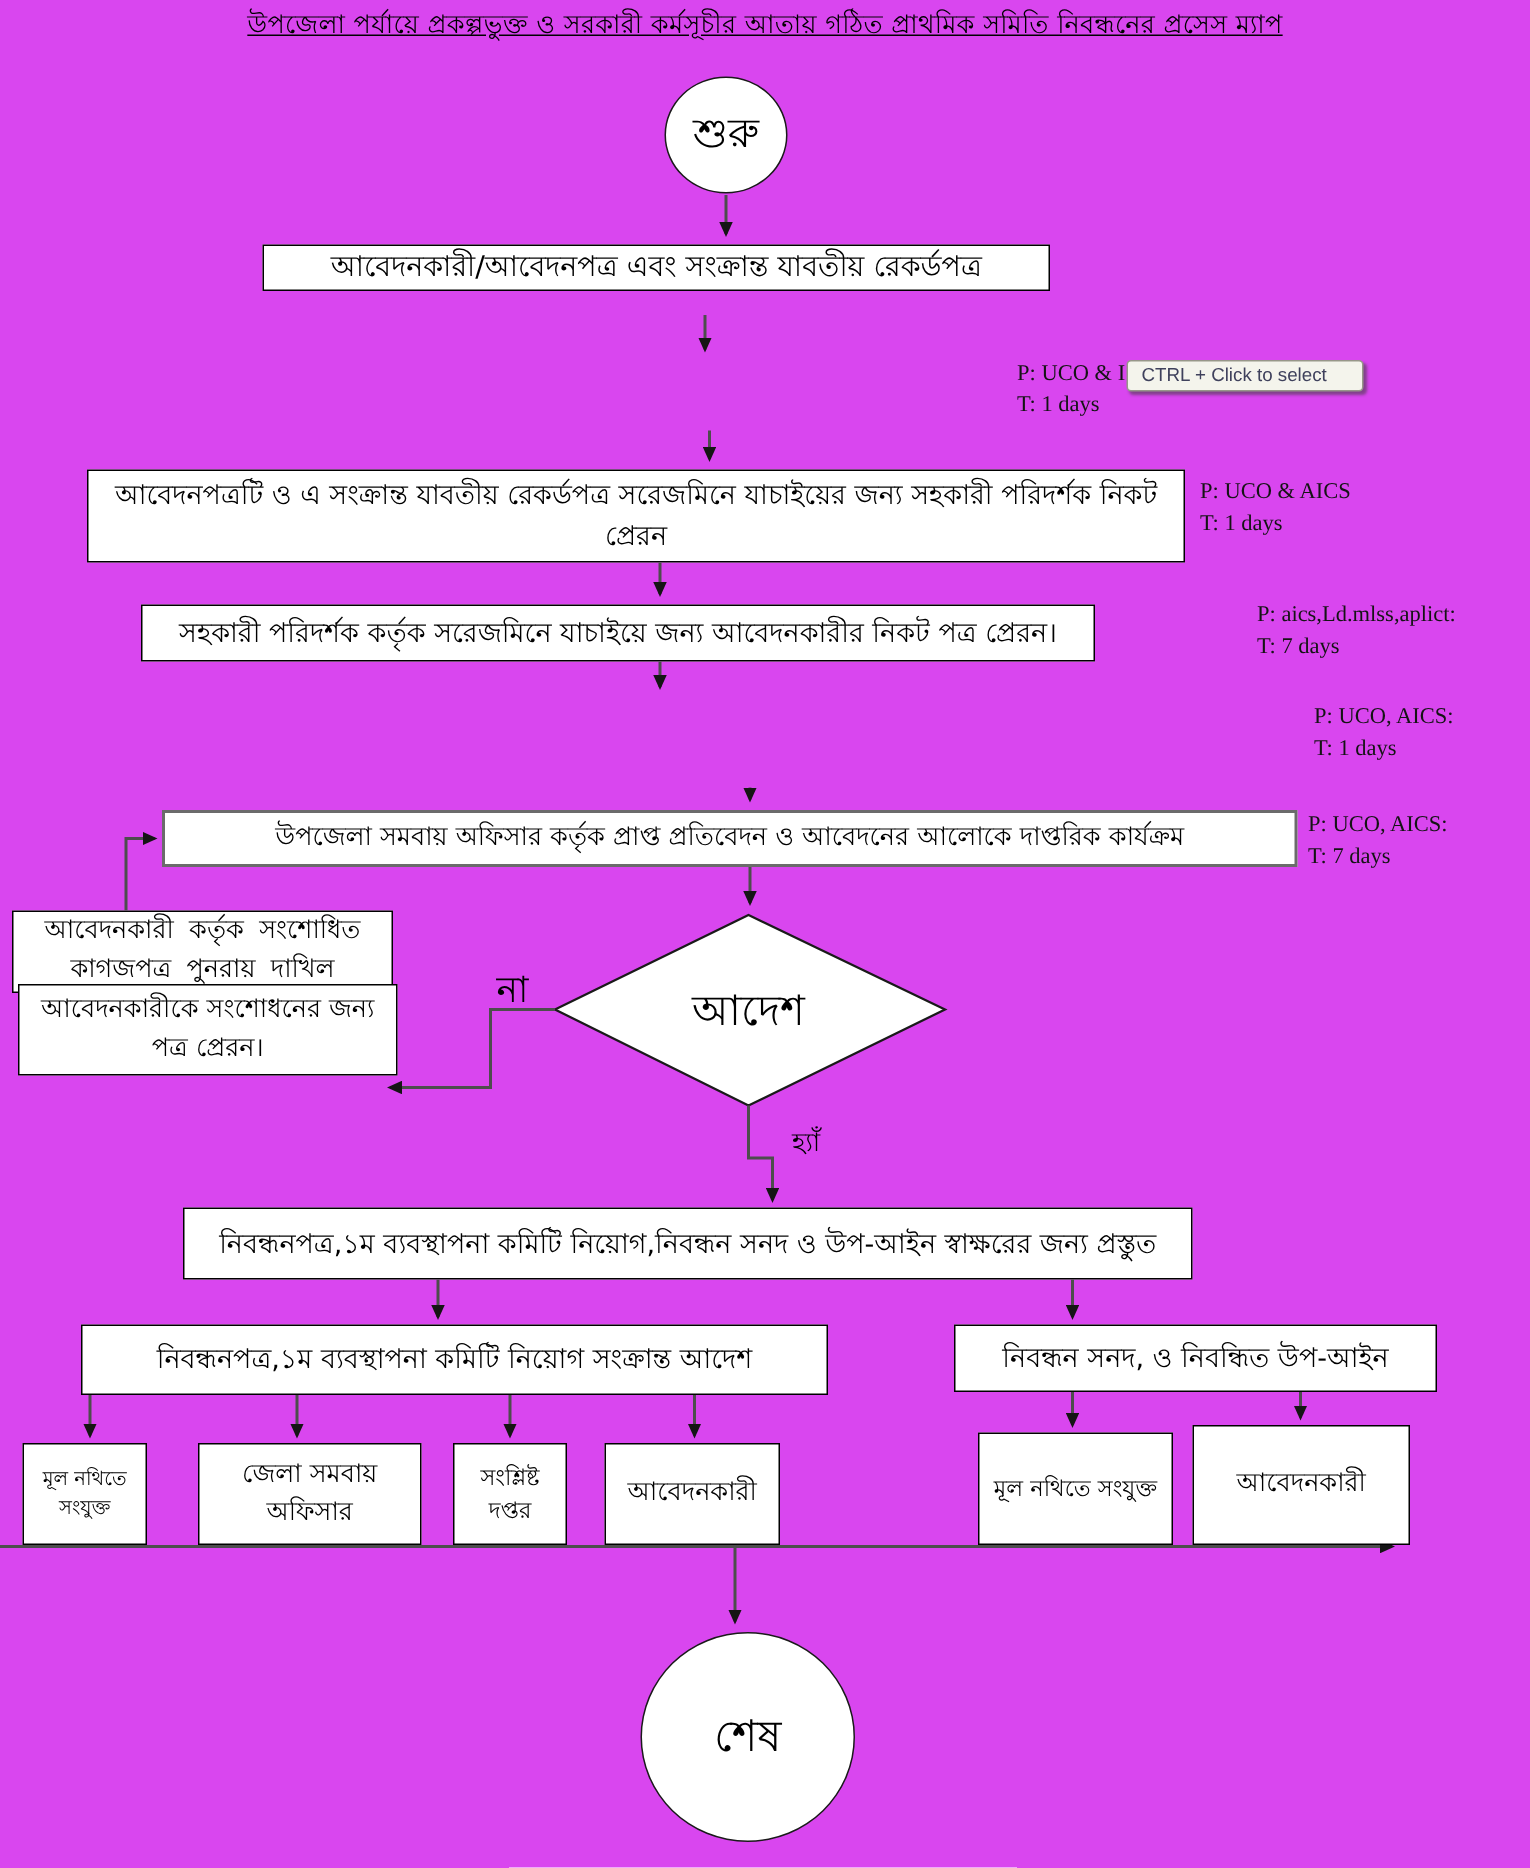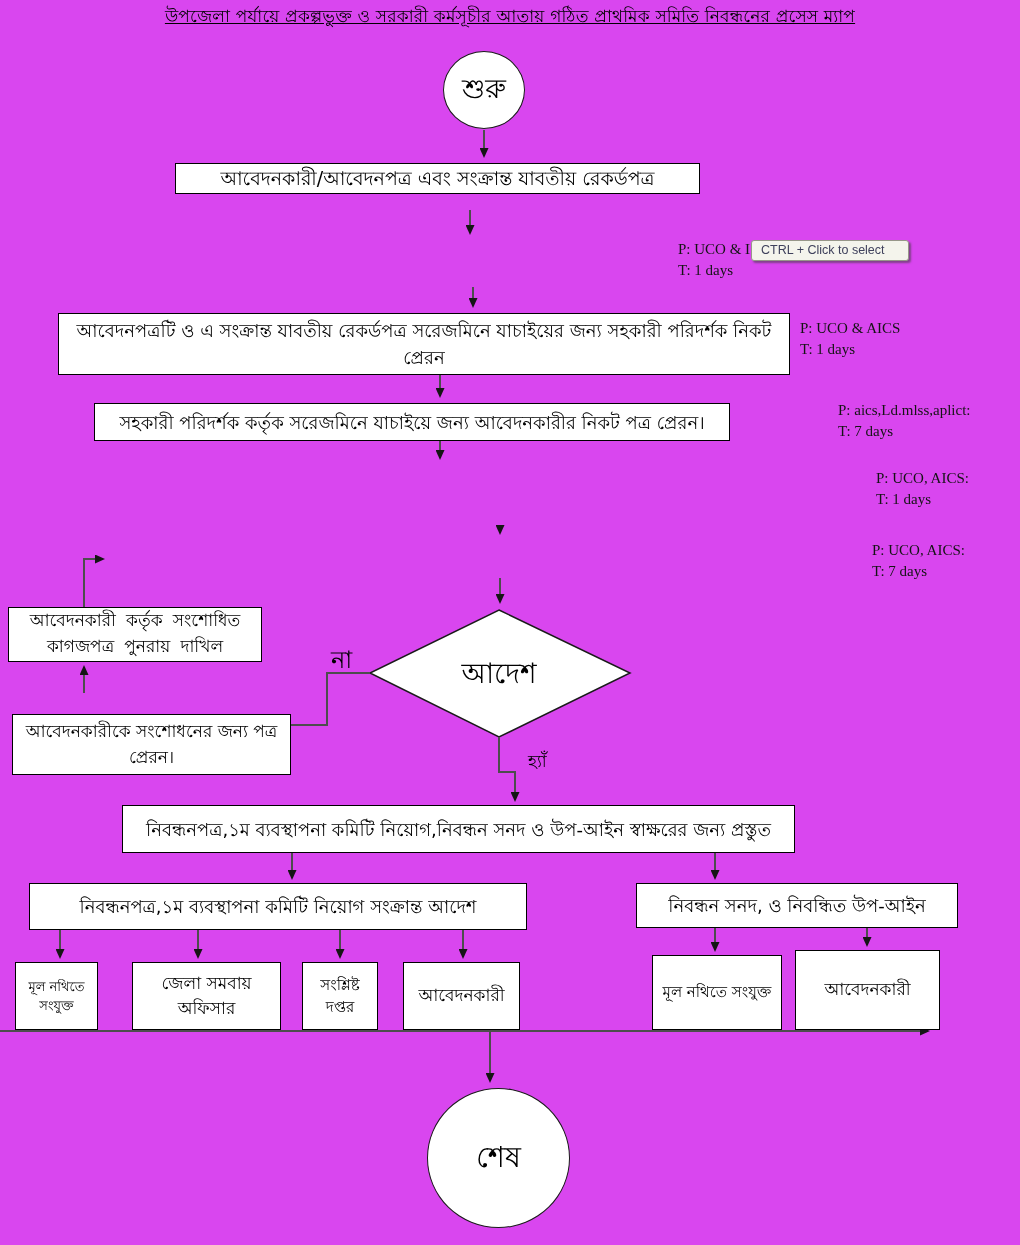--- a/index.html
+++ b/index.html
@@ -95,35 +95,36 @@
   <div class="ann" style="left:838px; top:400px;">
     <div>P: aics,Ld.mlss,aplict:</div>
     <div>T: 7 days</div>
   </div>
 
   <div class="ann" style="left:876px; top:468px;">
     <div>P: UCO, AICS:</div>
     <div>T: 1 days</div>
   </div>
 
+  <div class="box" style="left:108px; top:540px; width:757px; height:38px; font-size:17px; border:2px solid #6b6b6b;">উপজেলা সমবায় অফিসার কর্তৃক প্রাপ্ত প্রতিবেদন ও আবেদনের আলোকে দাপ্তরিক কার্যক্রম</div>
   <div class="ann" style="left:872px; top:540px;">
     <div>P: UCO, AICS:</div>
     <div>T: 7 days</div>
   </div>
 
   <div class="box" style="left:8px; top:607px; width:254px; height:55px; font-size:17px;font-family:Liberation Mono, monospace;">আবেদনকারী কর্তৃক সংশোধিত কাগজপত্র পুনরায় দাখিল</div>
-  <div class="box" style="left:12px; top:714px; width:279px; height:61px; font-size:17px;">আবেদনকারীকে সংশোধনের জন্য পত্র প্রেরন।</div>
+  <div class="box" style="left:12px; top:656px; width:253px; height:61px; font-size:17px;">আবেদনকারীকে সংশোধনের জন্য পত্র প্রেরন।</div>
 
   <div class="flabel" style="left:434px; top:652px; width:130px; text-align:center; font-size:28px;">আদেশ</div>
   <div class="flabel" style="left:331px; top:641px; font-size:24px;">না</div>
   <div class="flabel" style="left:504px; top:748px; font-size:17px;margin-left:24px;">হ্যাঁ</div>
 
   <div class="box" style="left:122px; top:805px; width:673px; height:48px; font-size:18px;">নিবন্ধনপত্র,১ম ব্যবস্থাপনা কমিটি নিয়োগ,নিবন্ধন সনদ ও উপ-আইন স্বাক্ষরের জন্য প্রস্তুত</div>
 
-  <div class="box" style="left:29px; top:883px; width:498px; height:47px; font-size:18px;">নিবন্ধনপত্র,১ম ব্যবস্থাপনা কমিটি নিয়োগ সংক্রান্ত আদেশ</div>
+  <div class="box" style="left:54px; top:883px; width:498px; height:47px; font-size:18px;">নিবন্ধনপত্র,১ম ব্যবস্থাপনা কমিটি নিয়োগ সংক্রান্ত আদেশ</div>
   <div class="box" style="left:636px; top:883px; width:322px; height:45px; font-size:18px;">নিবন্ধন সনদ,  ও নিবন্ধিত উপ-আইন</div>
 
   <div class="box" style="left:15px; top:962px; width:83px; height:68px; font-size:13px; padding:1px 3px;">মূল নথিতে সংযুক্ত</div>
   <div class="box" style="left:132px; top:962px; width:149px; height:68px; font-size:17px;">জেলা সমবায় অফিসার</div>
   <div class="box" style="left:302px; top:962px; width:76px; height:68px; font-size:15px; padding:1px 4px;">সংশ্লিষ্ট দপ্তর</div>
   <div class="box" style="left:403px; top:962px; width:117px; height:68px; font-size:17px;">আবেদনকারী</div>
 
   <div class="box" style="left:652px; top:955px; width:130px; height:75px; font-size:15px; padding:1px 4px;">মূল নথিতে সংযুক্ত</div>
   <div class="box" style="left:795px; top:950px; width:145px; height:80px; font-size:17px;">আবেদনকারী</div>
 

